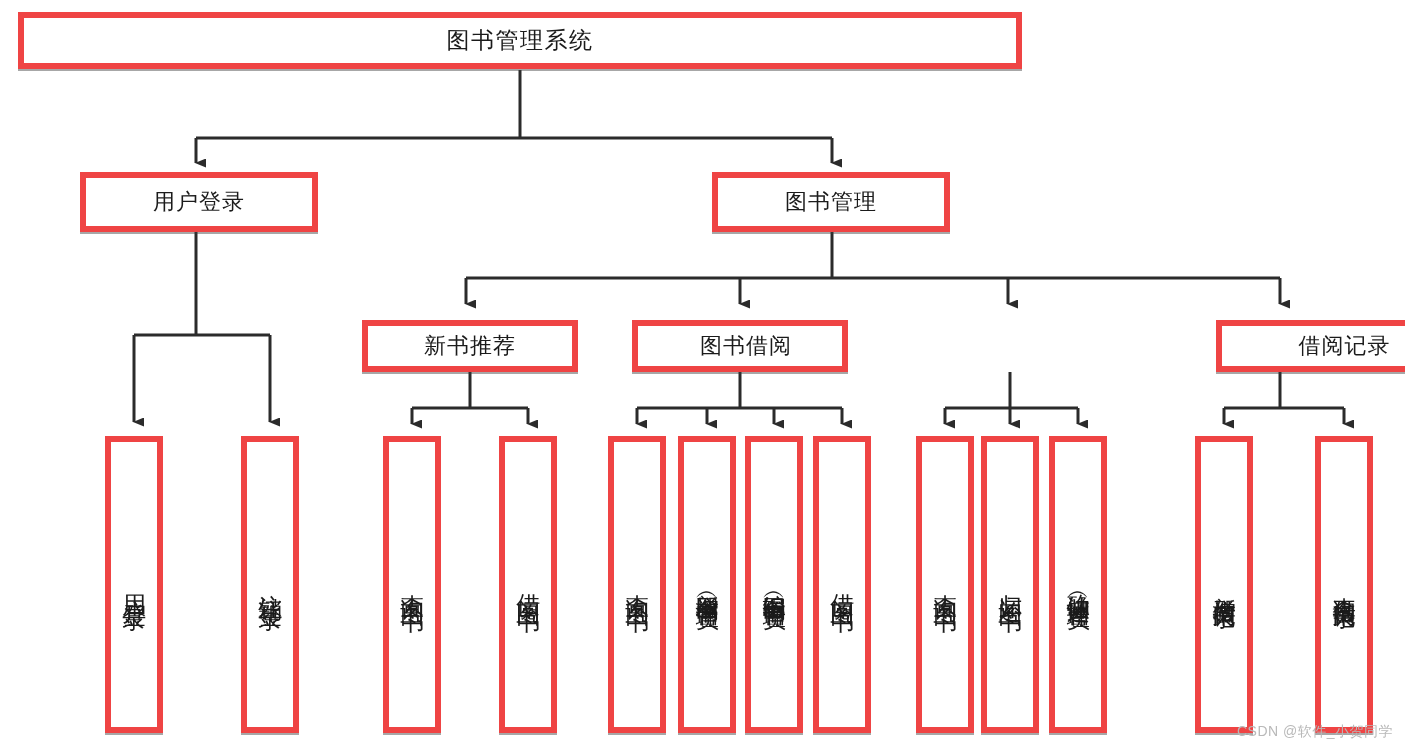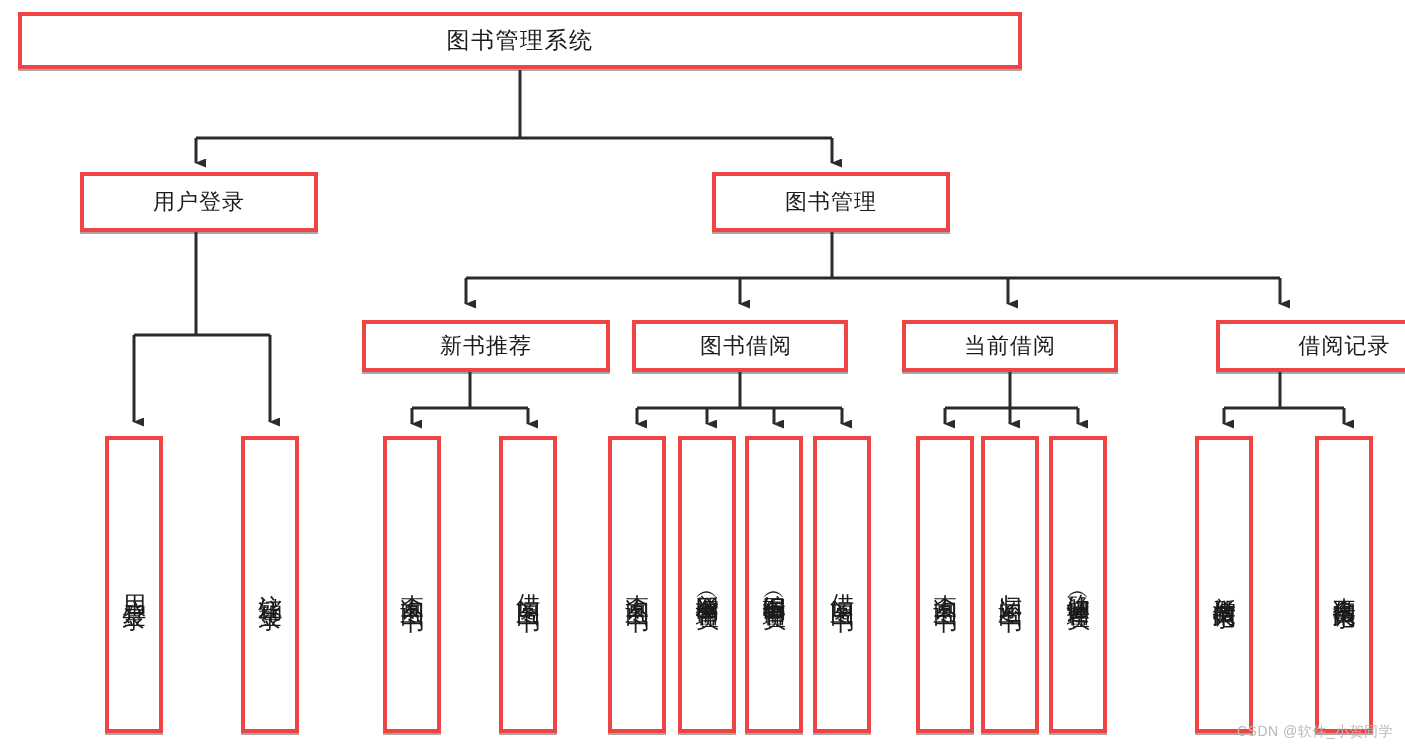--- a/index.html
+++ b/index.html
@@ -18,21 +18,21 @@
   #wires{
     position:absolute;
     left:0; top:0;
     width:1405px;
     height:747px;
     pointer-events:none;
   }
   .node{
     position:absolute;
     box-sizing:border-box;
-    border:4px solid #ef4444;
+    border:6px solid #ef4444;
     background:#ffffff;
     display:flex;
     align-items:center;
     justify-content:center;
     color:#1b1b1b;
     box-shadow:0 2px 0 0 rgba(60,60,60,.45);
   }
   .node .lbl{
     display:block;
     text-align:center;
@@ -136,31 +136,28 @@
   </div>
 
   <div class="node h" style="left:80px; top:172px; width:238px; height:60px;">
     <span class="lbl">用户登录</span>
   </div>
 
   <div class="node h" style="left:712px; top:172px; width:238px; height:60px;justify-content:center;">
     <span class="lbl">图书管理</span>
   </div>
 
-  <div class="node h" style="left:362px; top:320px; width:248px; height:52px;">
+  <div class="node h" style="left:362px; top:320px; width:216px; height:52px;">
     <span class="lbl">新书推荐</span>
   </div>
 
   <div class="node h" style="left:632px; top:320px; width:216px; height:52px;padding-left:12px;">
     <span class="lbl">图书借阅</span>
   </div>
 
-  <div class="node h" style="left:902px; top:320px; width:216px; height:52px;">
-    <span class="lbl">当前借阅</span>
-  </div>
 
   <div class="node h" style="left:1216px; top:320px; width:257px; height:52px;">
     <span class="lbl">借阅记录</span>
   </div>
 
   <div class="node v" style="left:105px; top:436px; width:58px; height:297px;">
     <span class="lbl">用户登录</span>
   </div>
 
   <div class="node v" style="left:241px; top:436px; width:58px; height:297px;">

